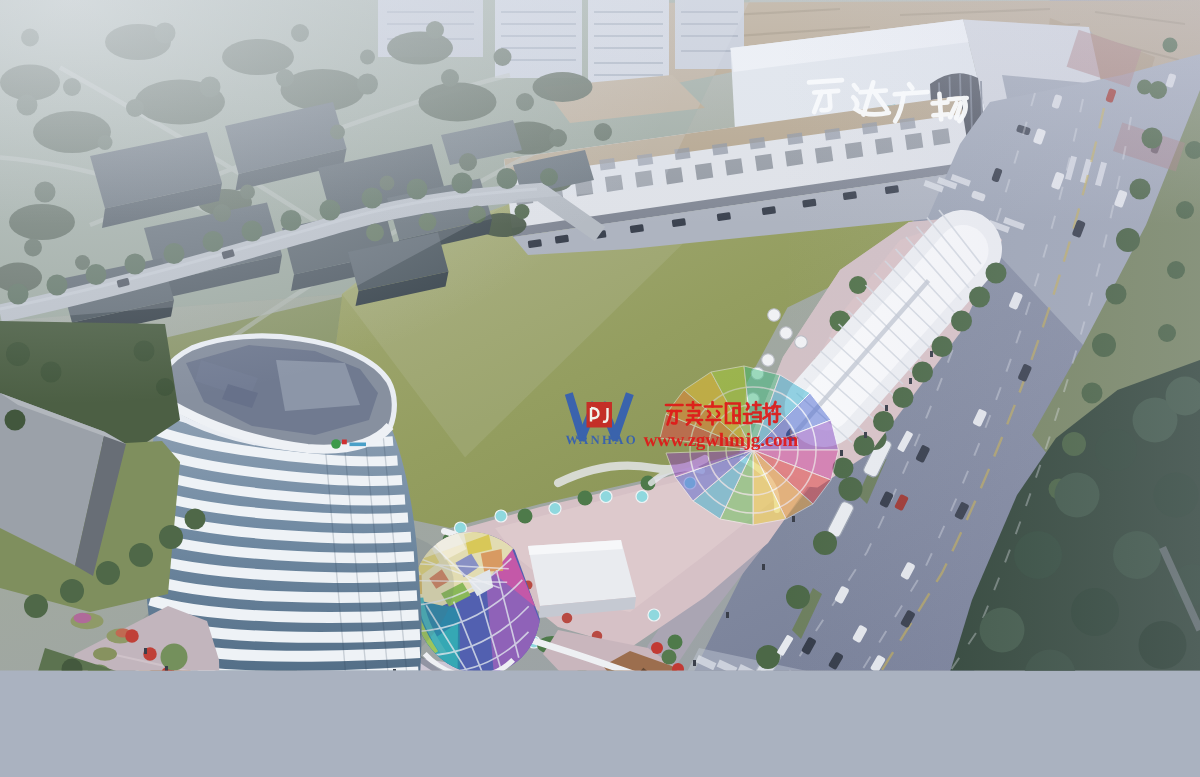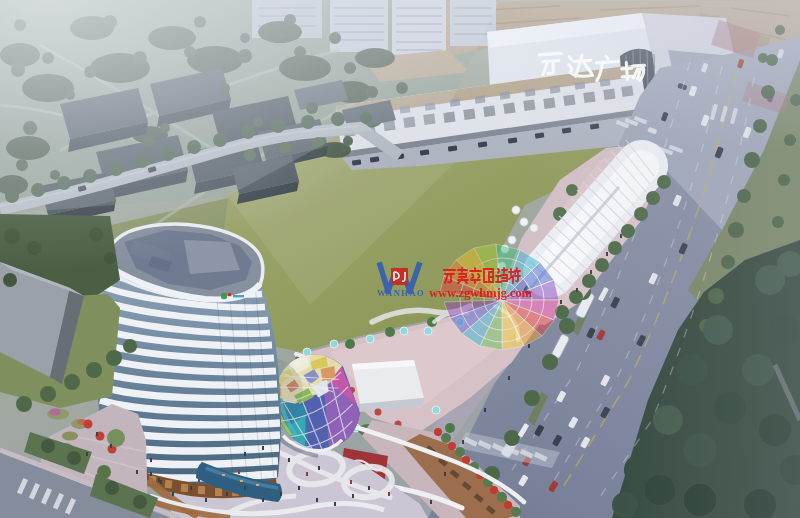--- a/index.html
+++ b/index.html
@@ -1,16 +1,16 @@
 <!DOCTYPE html>
 <html><head>
 <meta charset="utf-8">
 <style>
   html,body{margin:0;padding:0;background:#aab2c0;}
-  #scene{width:800px;height:518px;overflow:hidden;position:relative;font-family:"Liberation Sans",sans-serif;}
+  #scene{width:800px;height:447px;overflow:hidden;position:relative;font-family:"Liberation Sans",sans-serif;}
   svg{display:block;}
 </style>
 </head>
 <body>
 <div id="scene">
 <svg width="800" height="518" viewBox="0 0 800 518" xmlns="http://www.w3.org/2000/svg">
 <defs>
   <linearGradient id="bg" x1="0" y1="0" x2="0.6" y2="1">
     <stop offset="0" stop-color="#b6bcc8"></stop>
     <stop offset="0.45" stop-color="#a3ab9e"></stop>

